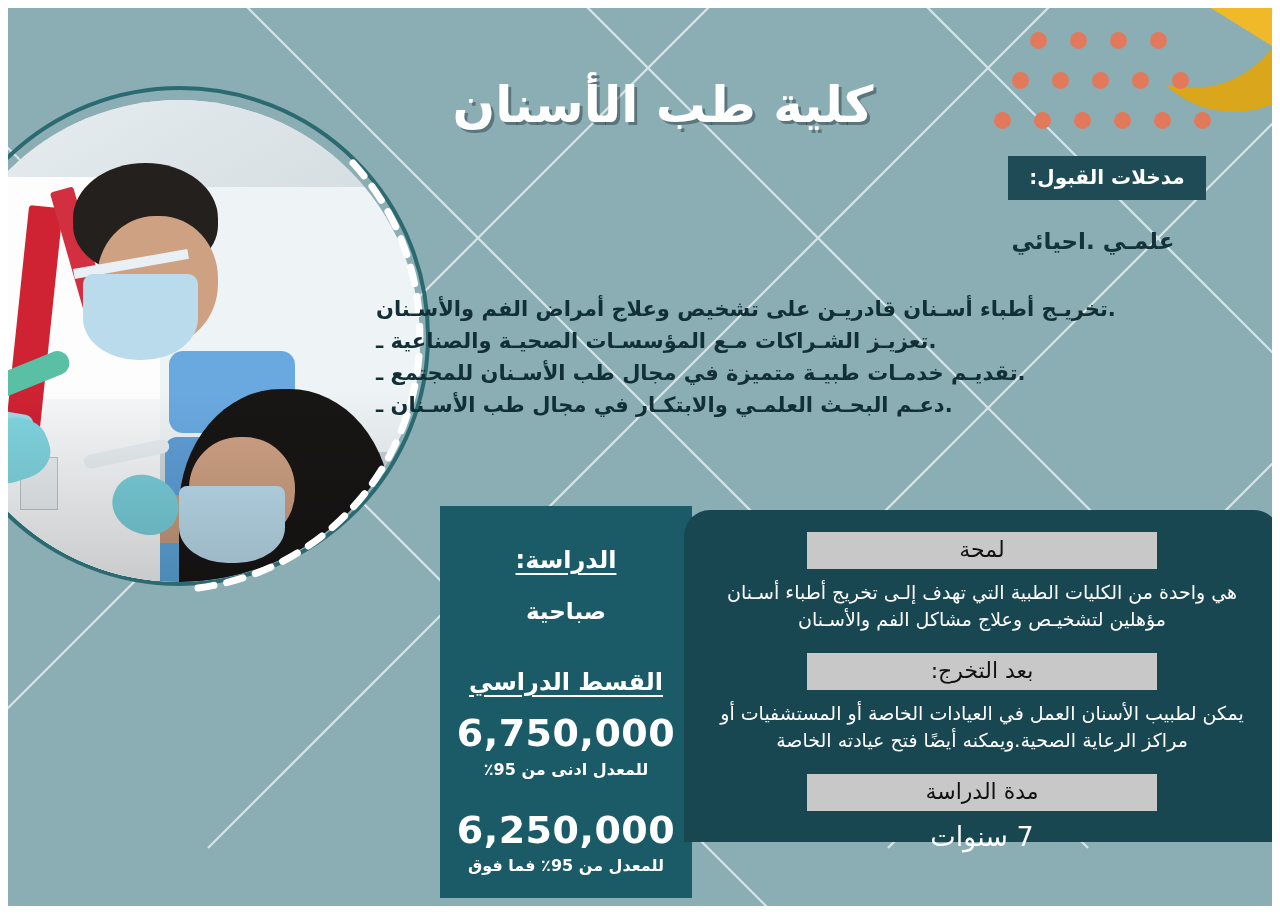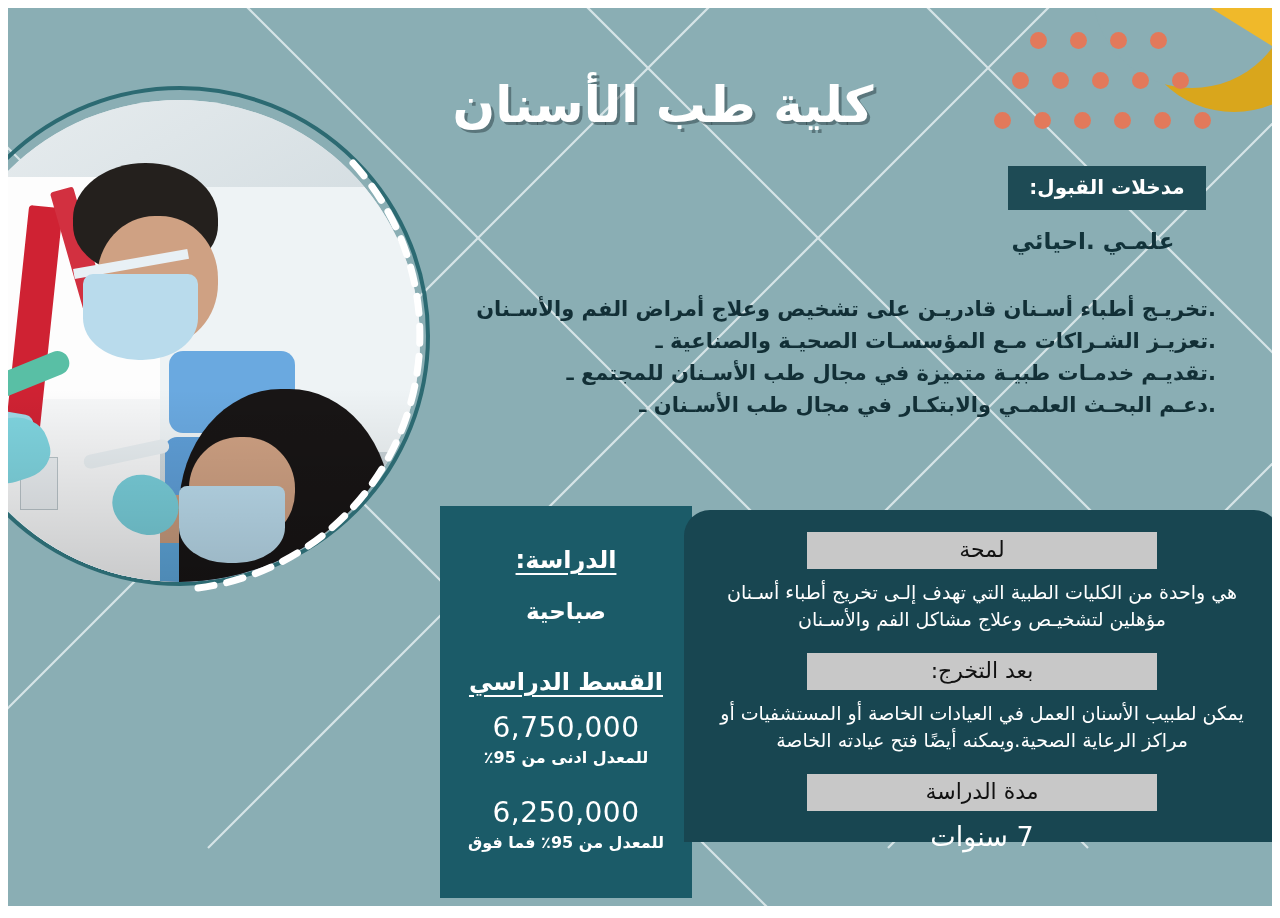--- a/index.html
+++ b/index.html
@@ -151,21 +151,21 @@
     font-weight: bold;
     letter-spacing: 0.5px;
     text-shadow: 3px 3px 0 rgba(30,50,55,0.45);
     direction: rtl;
   }
 
   
   .admit-chip {
     position: absolute;
     right: 66px;
-    top: 158px;
+    top: 148px;
     min-width: 198px;
     padding: 9px 16px 11px;
     background: #1e4b55;
     color: #ffffff;
     font-size: 20px;
     font-weight: bold;
     text-align: center;
     direction: rtl;
   }
   .admit-value {
@@ -188,21 +188,21 @@
     width: 840px;
     direction: rtl;
     text-align: right;
   }
   .goal-line {
     color: #122f36;
     font-size: 21px;
     font-weight: bold;
     line-height: 1.52;
     white-space: nowrap;
-    text-align: right;
+    text-align: left;
   }
 
   
   .fee-panel {
     position: absolute;
     left: 432px;
     top: 498px;
     width: 252px;
     height: 392px;
     background: #1b5b68;
@@ -224,22 +224,22 @@
     margin-bottom: 44px;
   }
   .fee-title {
     font-size: 24px;
     font-weight: bold;
     text-decoration: underline;
     text-underline-offset: 5px;
     margin-bottom: 16px;
   }
   .fee-amount {
-    font-size: 28px;
-    font-weight: normal;
+    font-size: 38px;
+    font-weight: bold;
     letter-spacing: 0.5px;
     line-height: 1.15;
   }
   .fee-note {
     font-size: 16px;
     font-weight: bold;
     margin-top: 4px;
     margin-bottom: 30px;
     direction: rtl;
   }

